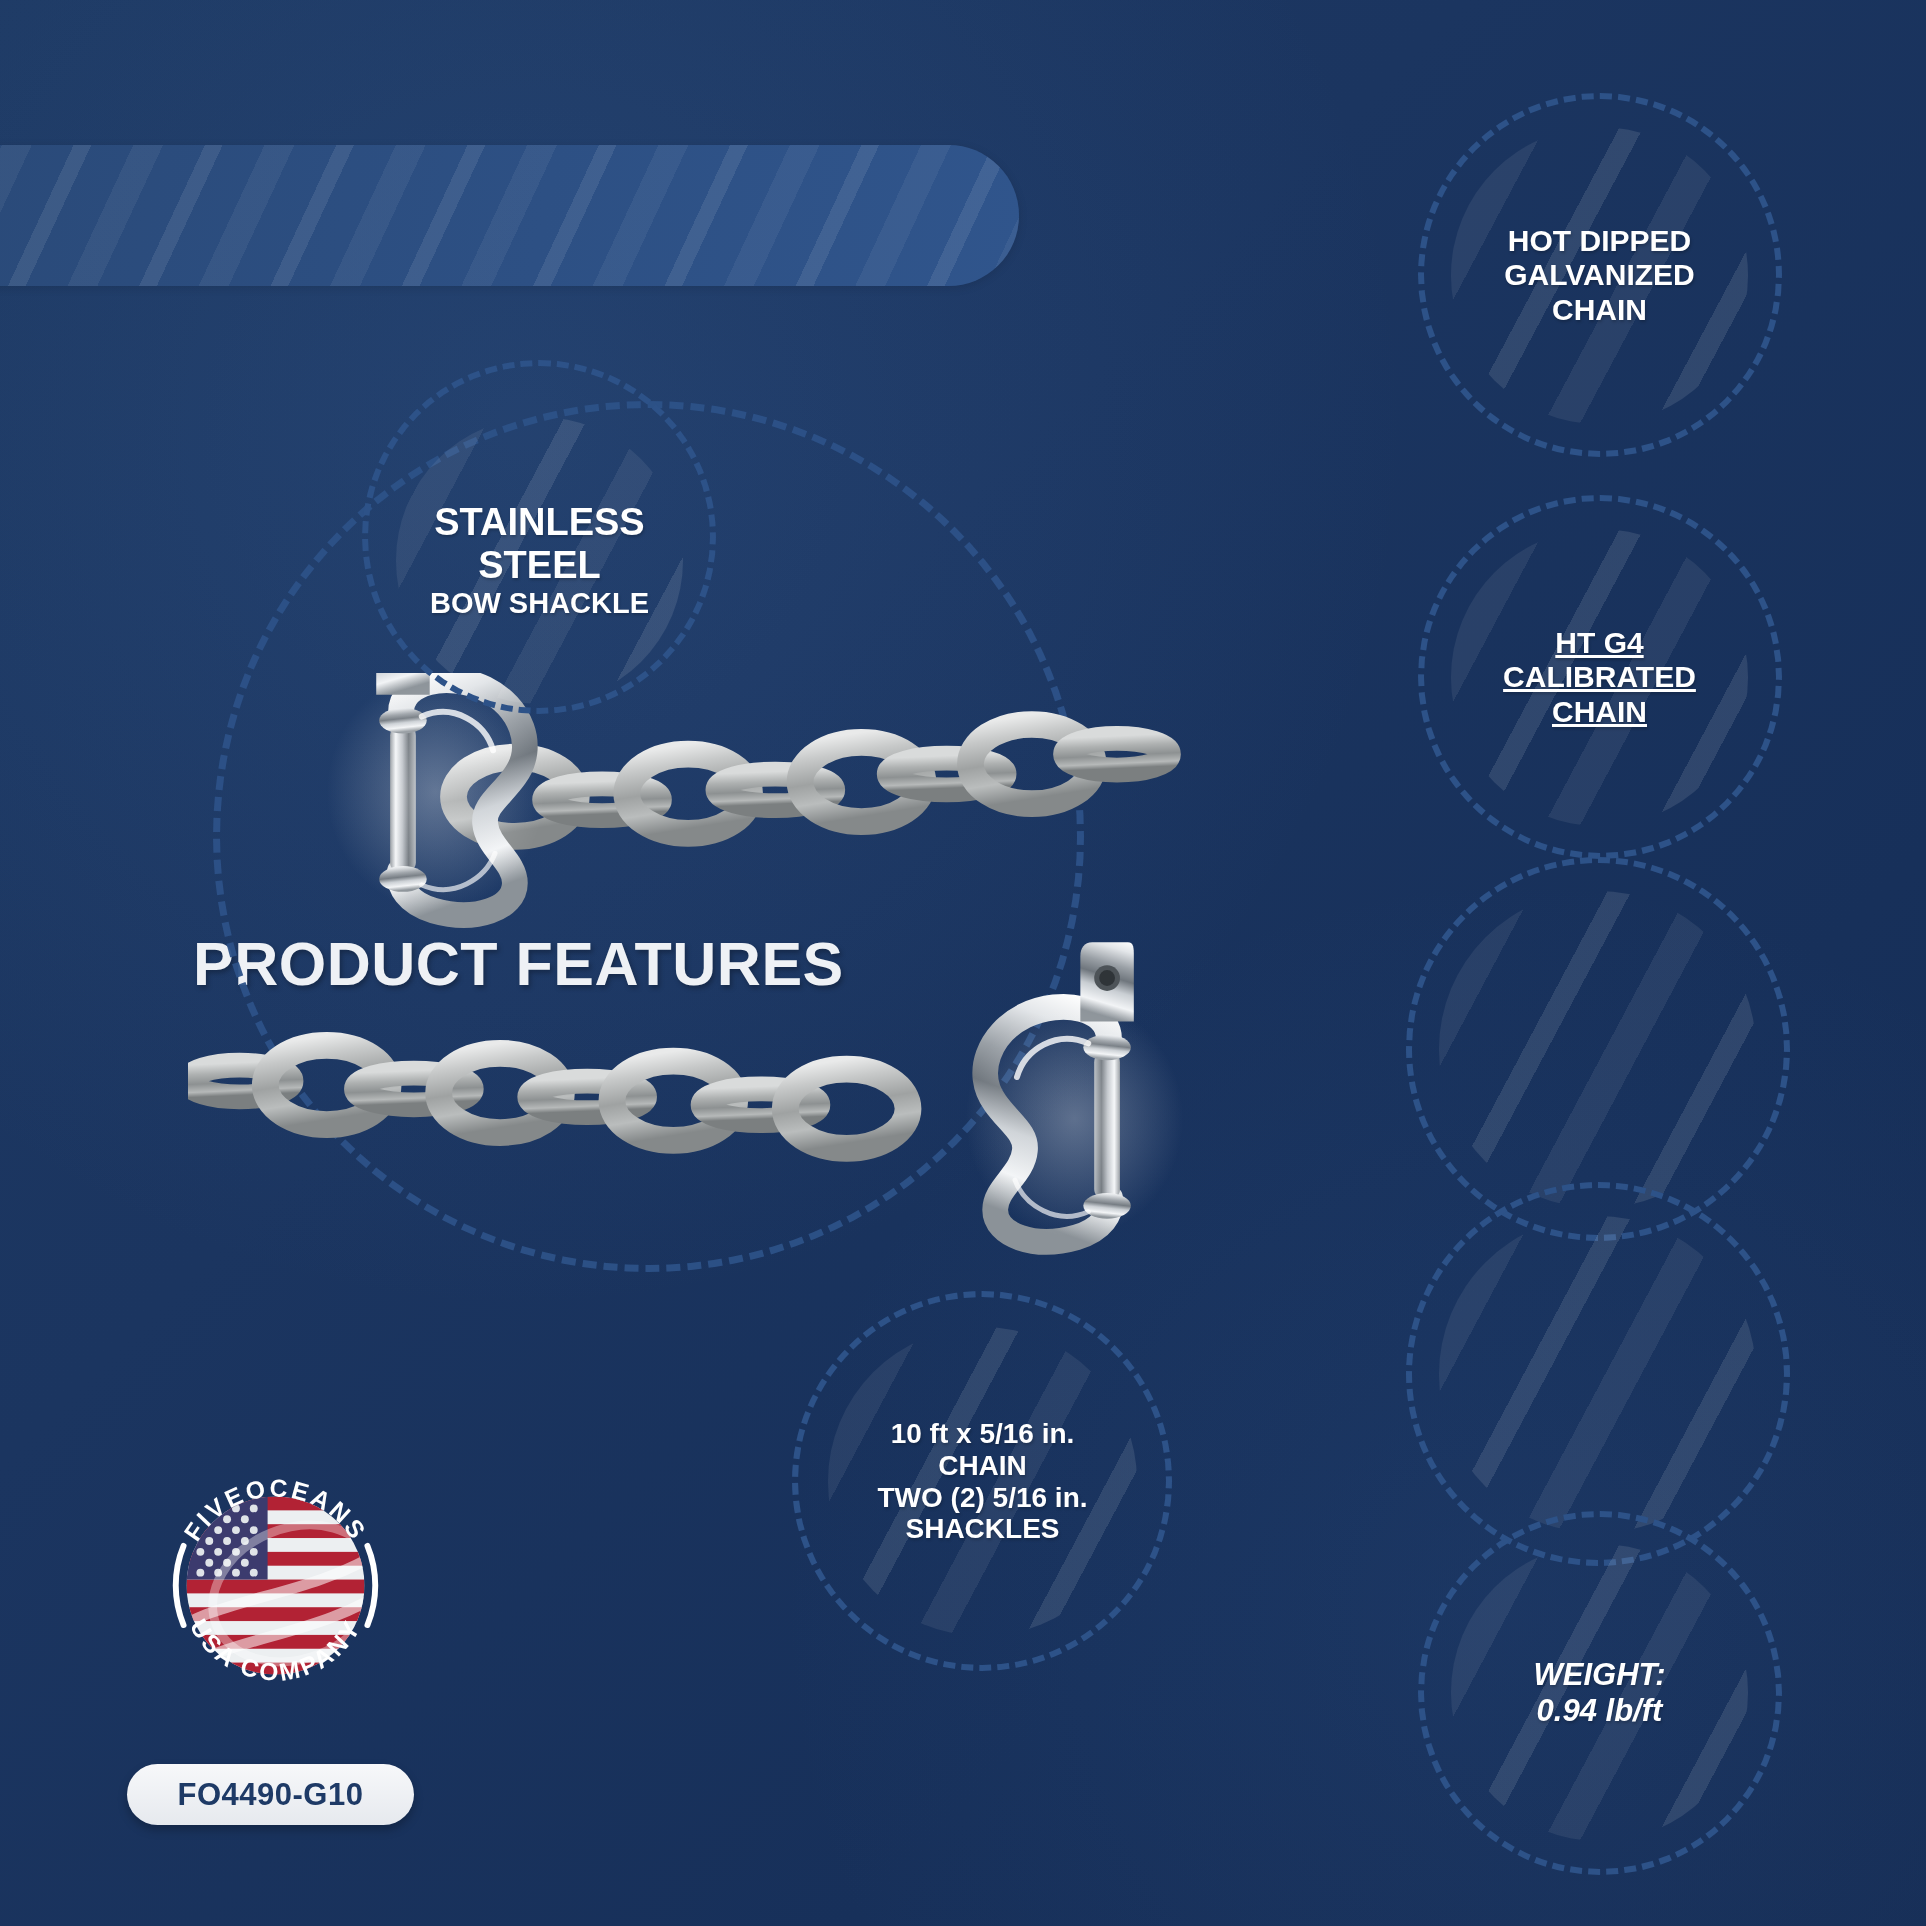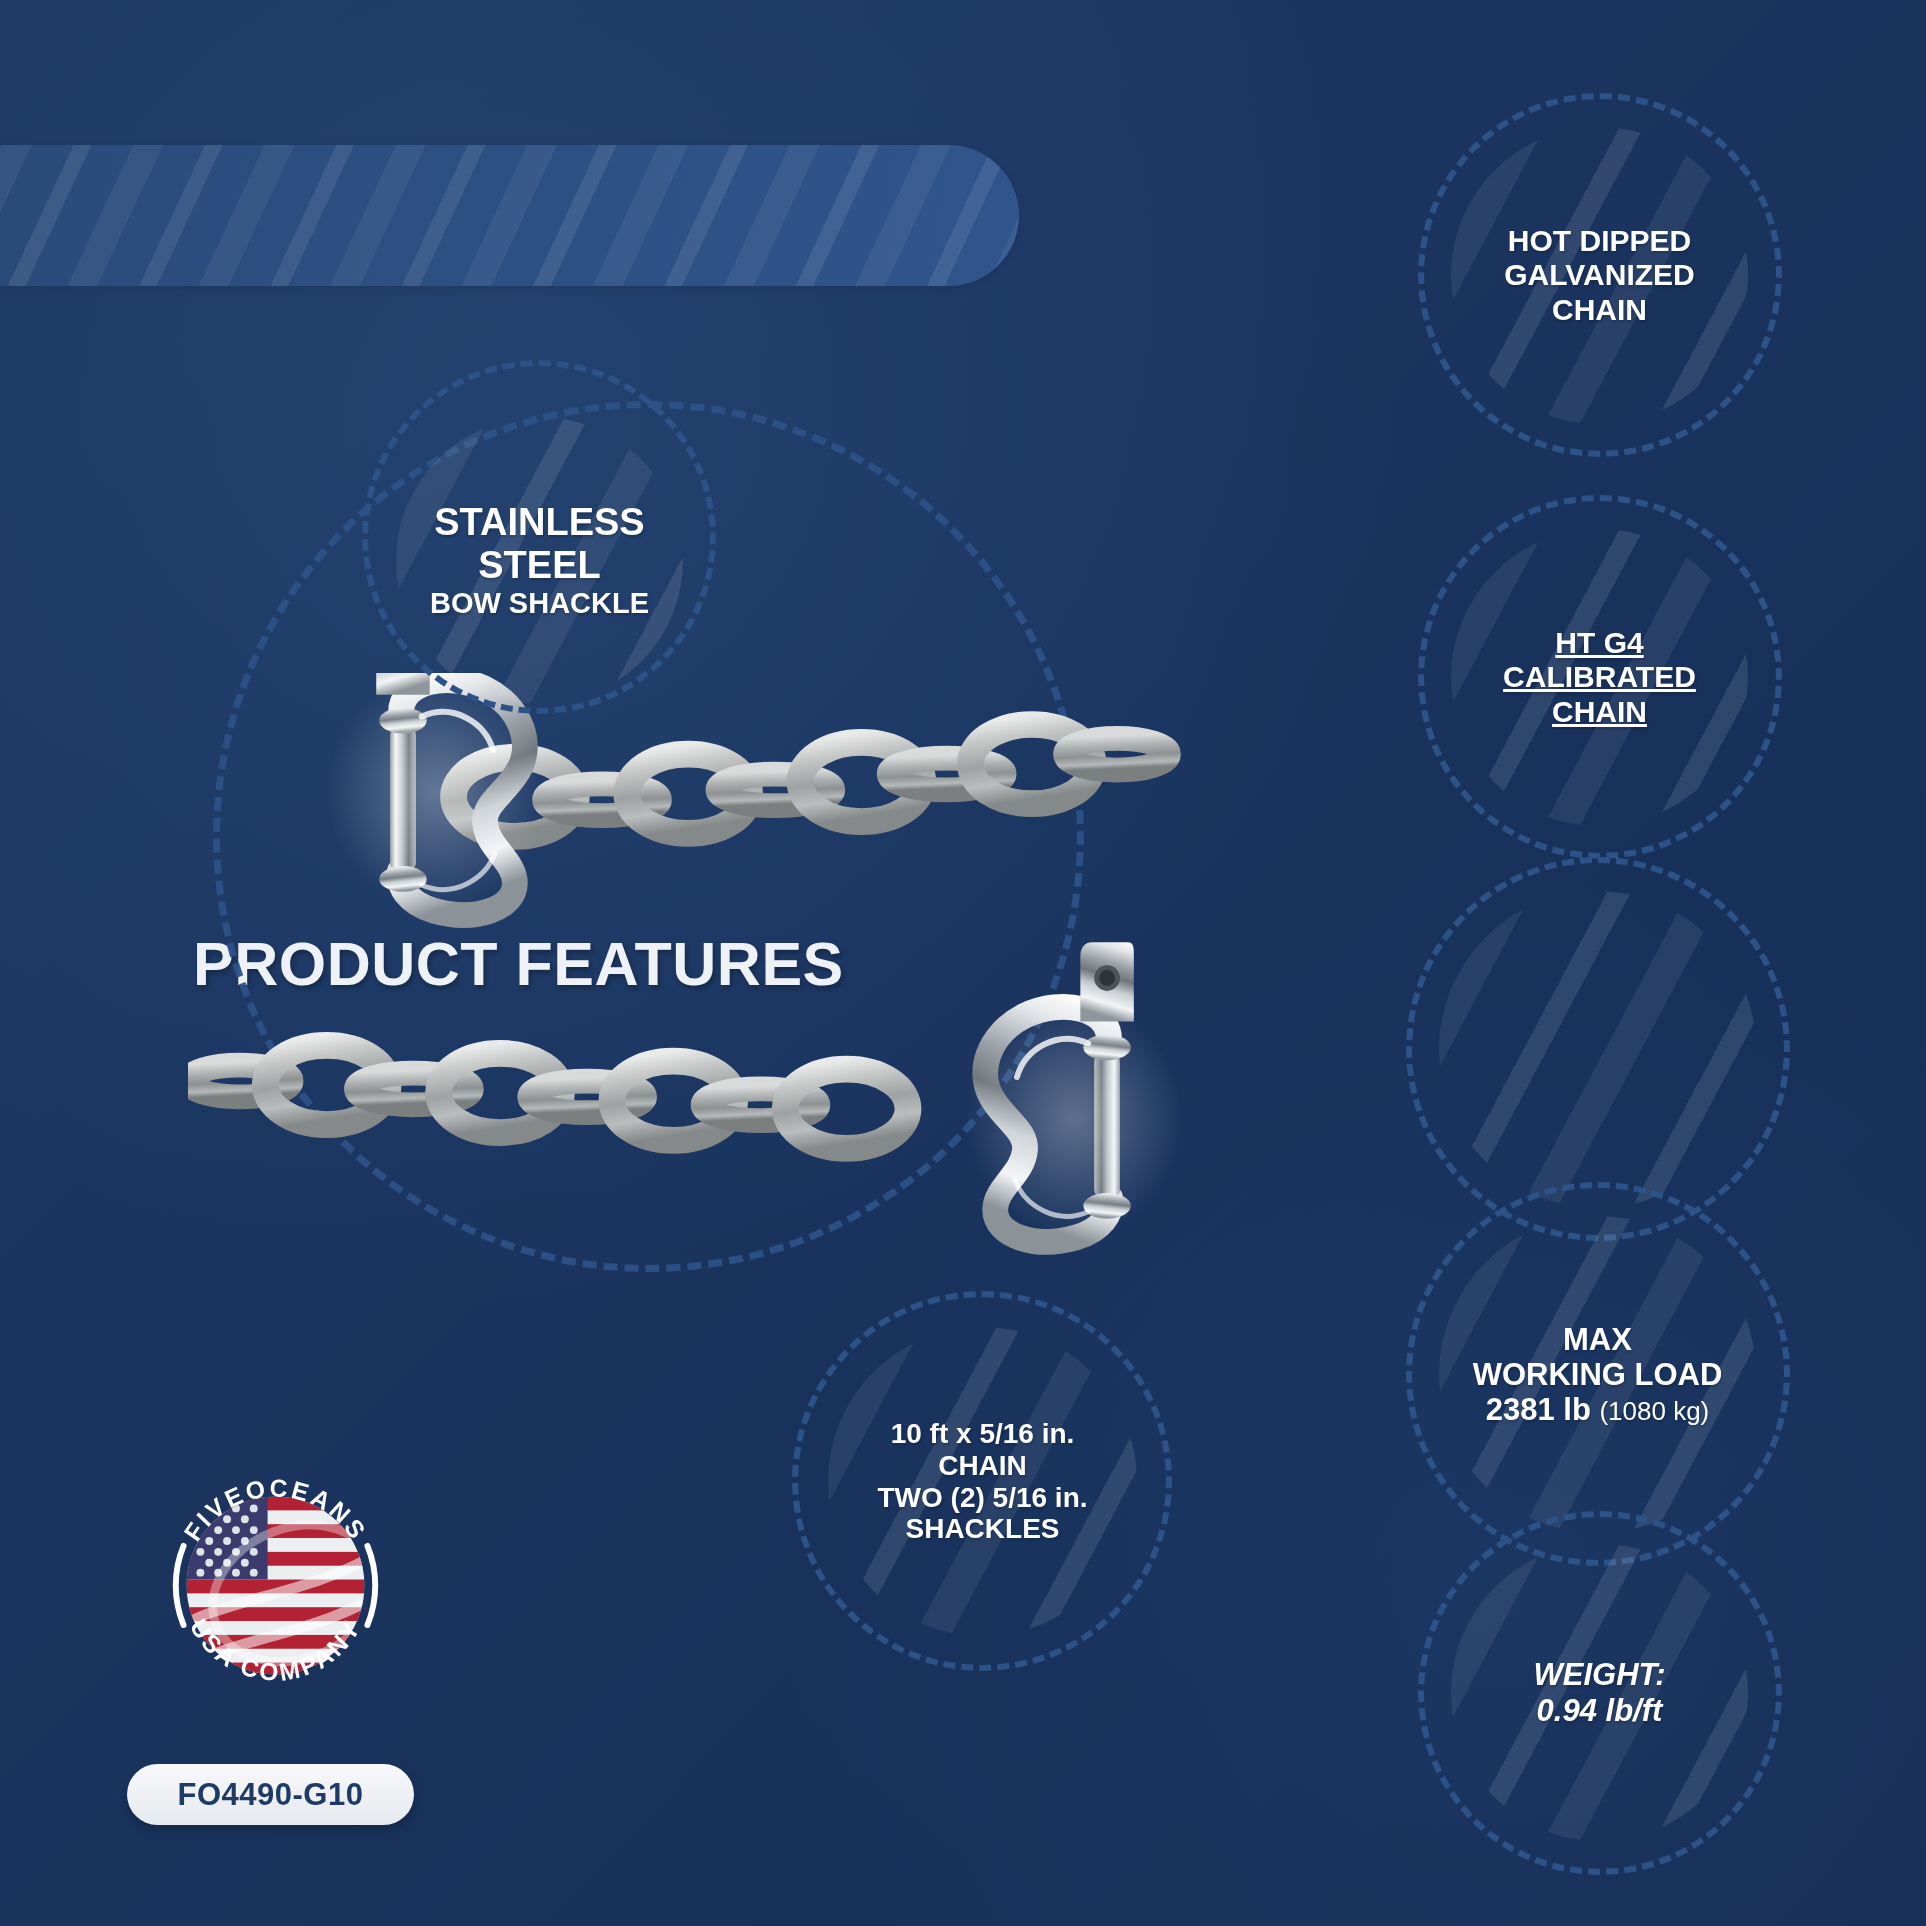--- a/index.html
+++ b/index.html
@@ -363,25 +363,20 @@
   </div>
 
   <div id="ring-shackles" class="dashring"></div>
   <div id="bubble-shackles" class="bubble">
     <div class="shine"></div>
   </div>
 
   <div id="ring-load" class="dashring"></div>
   <div id="bubble-load" class="bubble">
     <div class="shine"></div>
-    <div class="lines">
-      <span class="l">MAX</span>
-      <span class="l">WORKING LOAD</span>
-      <span class="l val"><span>2381 lb</span> <span class="unit">(1080 kg)</span></span>
-    </div>
   </div>
 
   <div id="ring-weight" class="dashring"></div>
   <div id="bubble-weight" class="bubble">
     <div class="shine"></div>
     <div class="lines">
       <span class="l">WEIGHT:</span>
       <span class="l">0.94 lb/ft</span>
     </div>
   </div>

